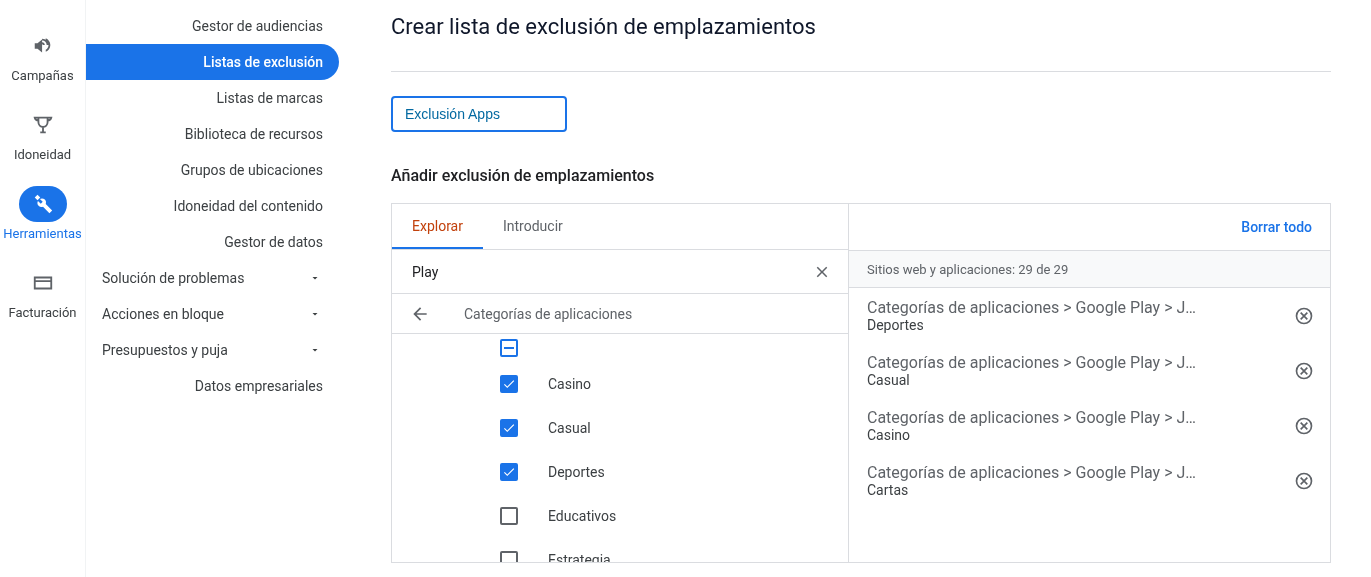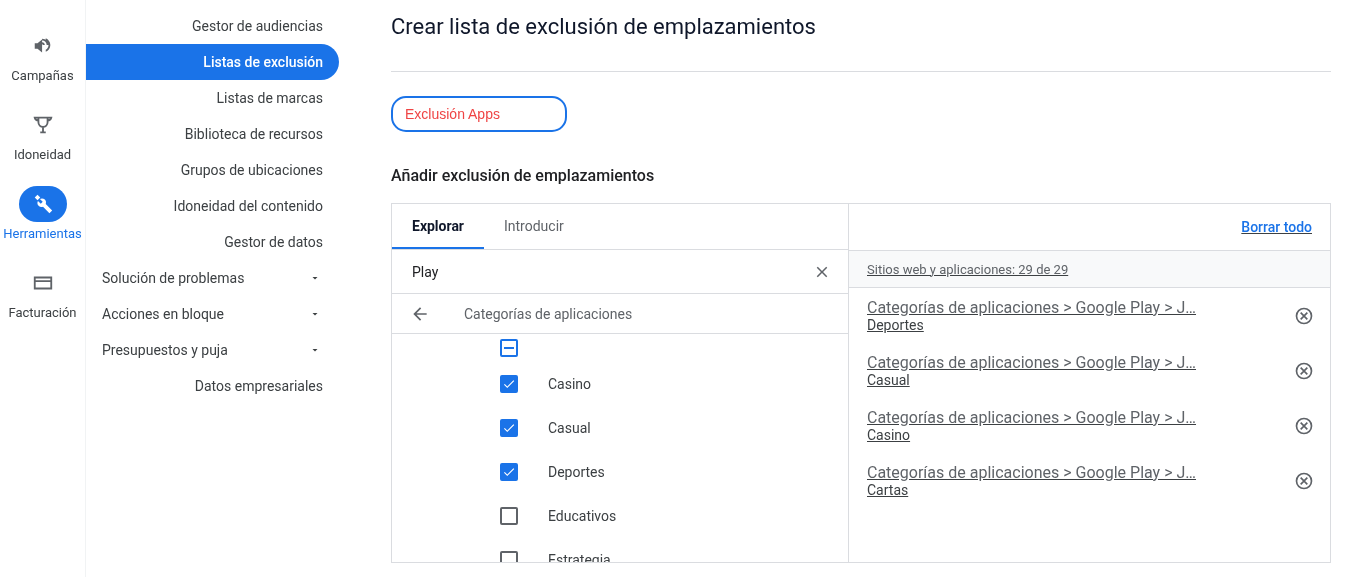--- a/index.html
+++ b/index.html
@@ -97,24 +97,24 @@
   .page-title {
     font-size: 22px;
     font-weight: 400;
     color: #0f172a;
     margin-bottom: 30px;
   }
   .name-input {
     width: 176px;
     height: 36px;
     border: 2px solid #1a73e8;
-    border-radius: 15px;
+    border-radius: 4px;
     padding: 0 12px;
     font-size: 14px;
-    color: #ef4444;
+    color: #0369a1;
     outline: none;
   }
   .section-title {
     font-size: 16px;
     font-weight: 500;
     color: #202124;
     margin-top: 34px;
     margin-bottom: 18px;
   }
   .panel {
@@ -133,21 +133,21 @@
   .tabs { display: flex; height: 46px; border-bottom: 1px solid #dadce0; }
   .tab {
     padding: 0 20px;
     display: flex;
     align-items: center;
     font-size: 14px;
     color: #5f6368;
     cursor: pointer;
     border-bottom: 2px solid transparent;
   }
-  .tab.active { color: #0f172a; border-bottom-color: #1a73e8; font-weight: 700; }
+  .tab.active { color: #c2410c; border-bottom-color: #1a73e8; font-weight: 400; }
   .search-row {
     height: 44px;
     display: flex;
     align-items: center;
     padding: 0 14px 0 20px;
     border-bottom: 1px solid #dadce0;
   }
   .search-text { flex: 1; font-size: 14px; color: #202124; }
   .close-x { width: 24px; height: 24px; display:flex;align-items:center;justify-content:center; cursor:pointer; color:#5f6368; }
   .breadcrumb-row {
@@ -171,21 +171,21 @@
   }
   .cb {
     width: 18px; height: 18px; border:2px solid #5f6368; border-radius:2px;
     display:flex;align-items:center;justify-content:center; flex-shrink:0;
   }
   .cb.checked { background:#1a73e8; border-color:#1a73e8; color:#fff; }
   .cb.indet  { border-color:#1a73e8; }
   .cb.indet::after { content:""; width:10px; height:2px; background:#1a73e8; }
   .cat-label { font-size:14px; color:#3c4043; }
   .first-cat-row { padding-left:108px; height:28px; display:flex; align-items:center;}
-  .panel-right { flex:1; display:flex; flex-direction:column; overflow:hidden;text-decoration:underline; }
+  .panel-right { flex:1; display:flex; flex-direction:column; overflow:hidden; }
   .right-head {
     height: 46px;
     display:flex; align-items:center; justify-content:flex-end;
     padding: 0 18px;
   }
   .clear-all { color:#1a73e8; font-size:14px; cursor:pointer; font-weight:500; }
   .count-row {
     height: 38px; background:#f8f9fa; border-top:1px solid #dadce0; border-bottom:1px solid #dadce0;
     display:flex; align-items:center; padding:0 18px; font-size:13px; color:#5f6368;
   }

